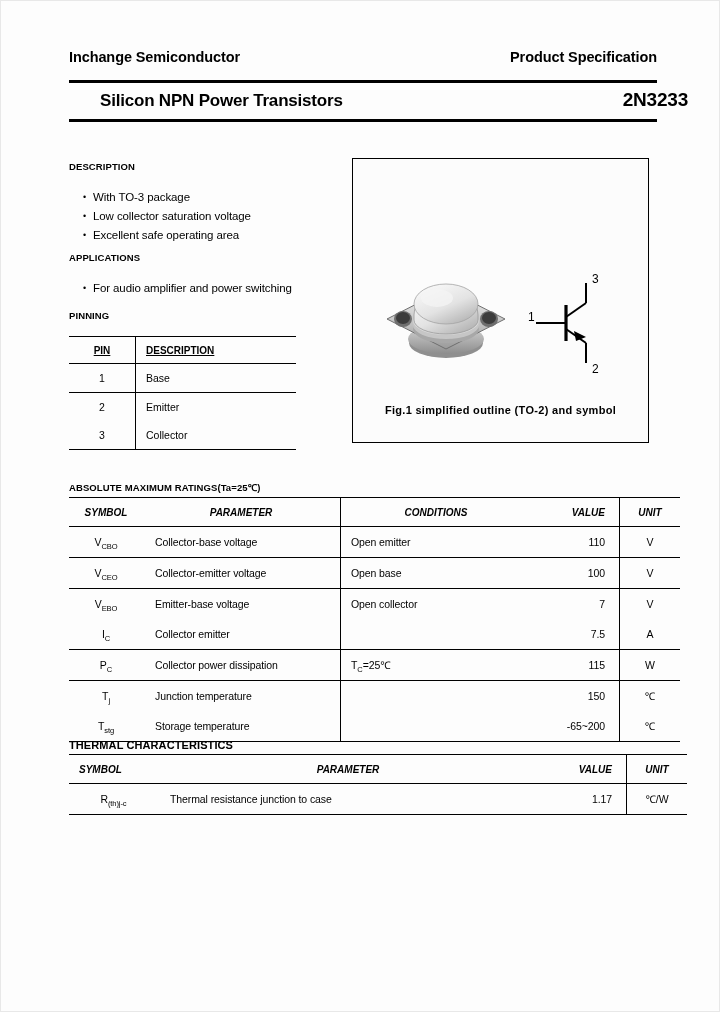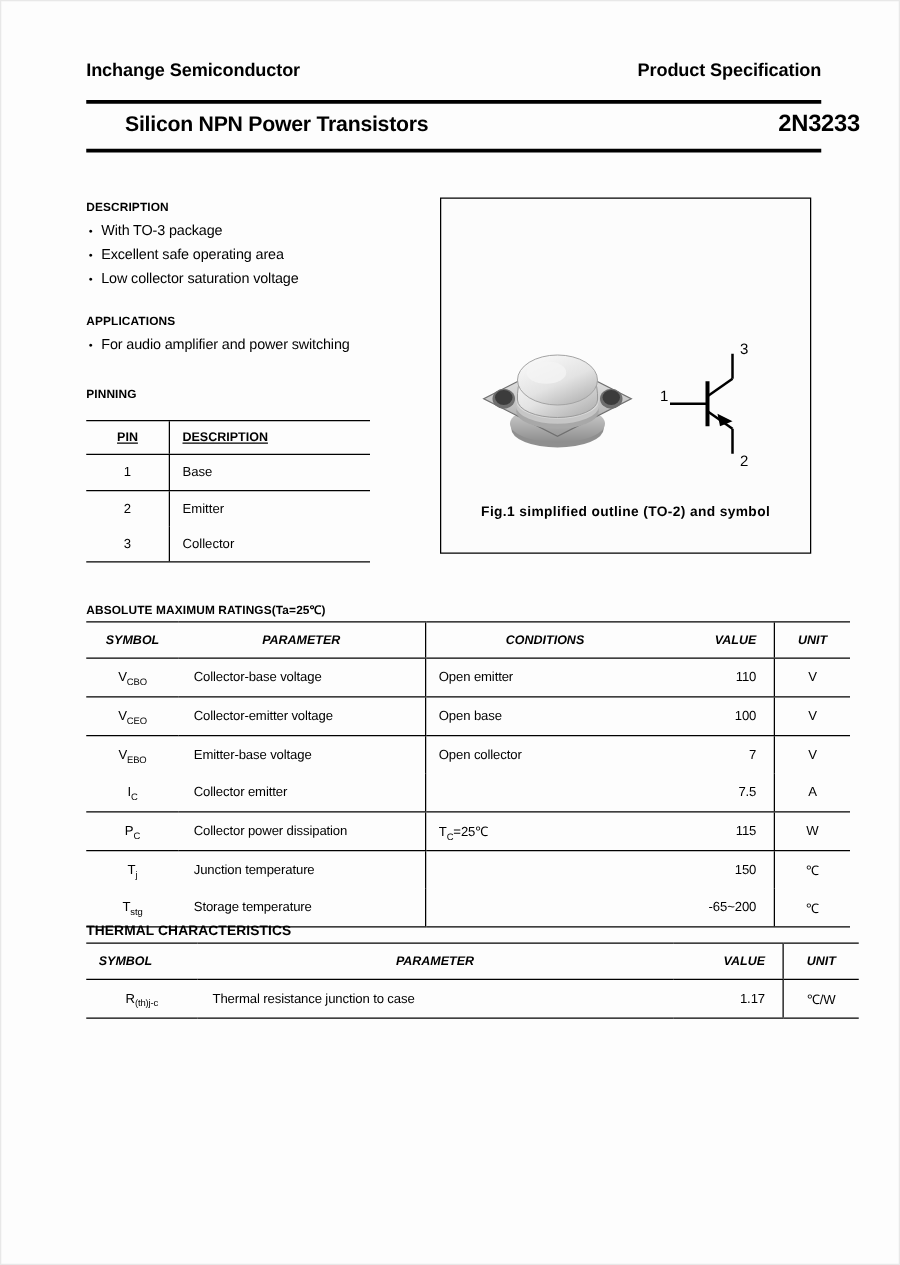--- a/index.html
+++ b/index.html
@@ -83,21 +83,21 @@
     font-weight: bold;
     letter-spacing: 0.1px;
   }
   .desc-block {
     position: absolute;
     left: 68px;
     top: 160px;
     width: 270px;
   }
   .bullets {
-    margin: 0;
+    margin: 12px;
     padding: 0;
     list-style: none;
   }
   .bullets li {
     font-size: 11.5px;
     line-height: 19px;
     padding-left: 12px;
     position: relative;
     letter-spacing: -0.1px;
   }
@@ -232,22 +232,22 @@
     <span class="title-main">Silicon NPN Power Transistors</span>
     <span class="title-part">2N3233</span>
   </div>
   <div class="rule-thick-bot"></div>
 
   <div class="desc-block">
     <div class="sec-head">DESCRIPTION</div>
     <div class="gap4"></div>
     <ul class="bullets">
       <li>With TO-3 package</li>
+      <li>Low collector saturation voltage</li>
       <li>Excellent safe operating area</li>
-      <li>Low collector saturation voltage</li>
     </ul>
   </div>
 
   <div class="apps-block">
     <div class="sec-head">APPLICATIONS</div>
     <div class="gap4"></div>
     <ul class="bullets">
       <li>For audio amplifier and power switching</li>
     </ul>
   </div>

